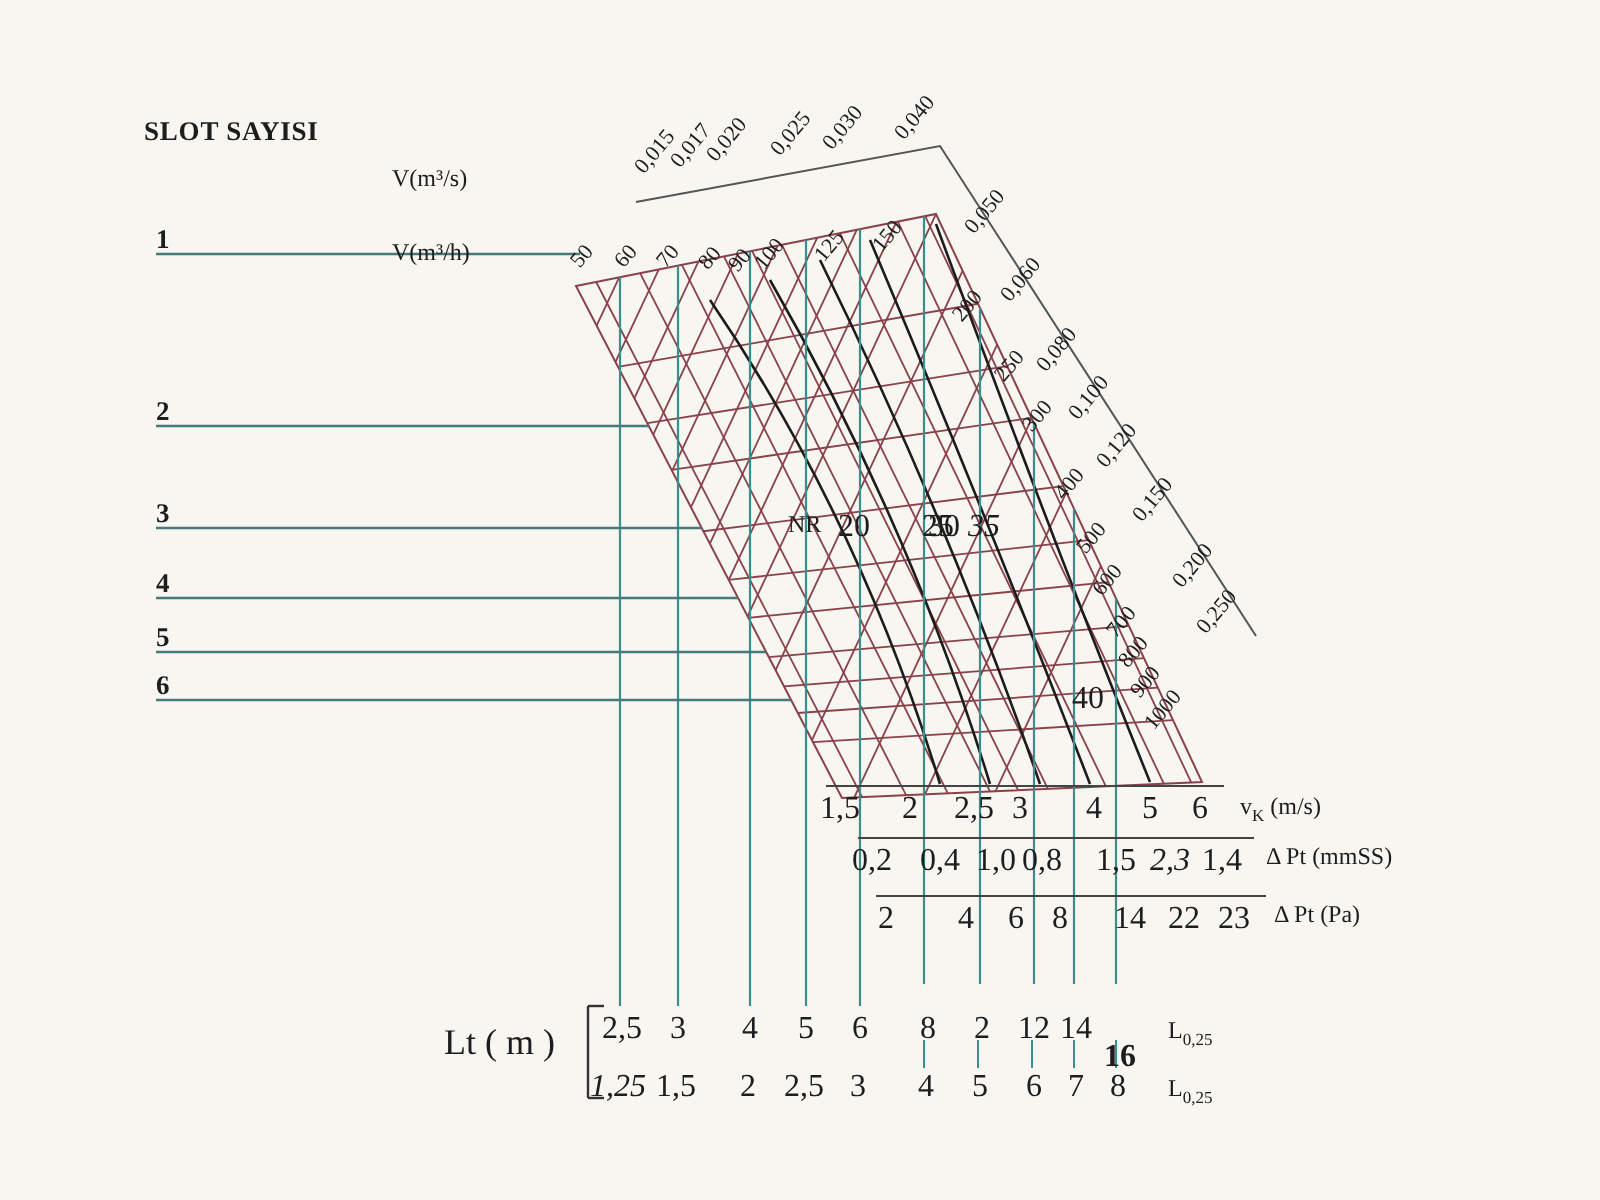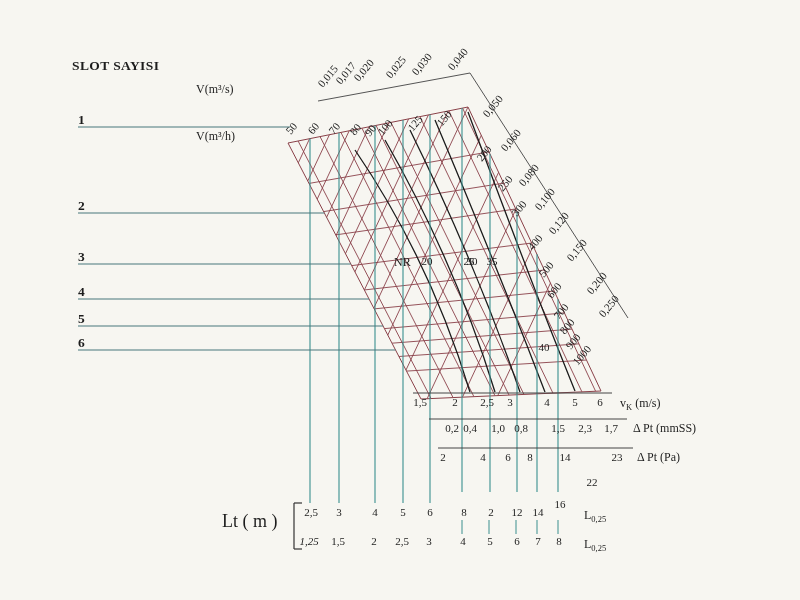--- a/index.html
+++ b/index.html
@@ -4,21 +4,21 @@
 <style>
   *{margin:0;padding:0;box-sizing:border-box}
   html,body{width:800px;height:600px}
   body{font-family:"Liberation Serif",serif;color:#1d1d1d;position:relative;overflow:hidden;background:#fff}
   #stage{position:absolute;inset:0;background:#f7f6f1}
   #cv{position:absolute;left:0;top:0}
   #labels div,.hdr,.title{position:absolute;white-space:nowrap}
   .title{left:72px;top:58px;font-size:13.5px;font-weight:bold;letter-spacing:.4px}
   .hdr{font-size:12px}
   .hdr sub,.l-sub{font-size:8.5px}
-  .tick{position:absolute;font-size:11px;transform:translateX(-50%)}
+  .tick{position:absolute;font-size:16px;transform:translateX(-50%)}
   .rot{position:absolute;font-size:11px;height:13px;line-height:13px;transform-origin:0 100%;transform:rotate(-50deg)}
   .slotnum{position:absolute;font-size:13.5px;font-weight:bold}
 </style>
 </head>
 <body>
 
 <div id="stage">
   <svg id="cv" width="800" height="600">
       <defs>
         <clipPath id="quad">
@@ -104,21 +104,21 @@
         <line x1="489" y1="520" x2="489" y2="534"></line>
         <line x1="516" y1="520" x2="516" y2="534"></line>
         <line x1="537" y1="520" x2="537" y2="534"></line>
         <line x1="558" y1="520" x2="558" y2="534"></line>
       </g>
     </svg>
 
   <div class="title">SLOT SAYISI</div>
 
   <div class="hdr" style="left:196px;top:82px">V(m³/s)</div>
-  <div class="hdr" style="left:196px;top:129px">V(m³/h)</div>
+  <div class="hdr" style="left:196px;top:119px">V(m³/h)</div>
   <div class="hdr" style="left:394px;top:255px">NR</div>
 
   <div class="hdr" style="left:620px;top:396px"><span>v</span><sub>K</sub><span> (m/s)</span></div>
   <div class="hdr" style="left:633px;top:421px">Δ Pt (mmSS)</div>
   <div class="hdr" style="left:637px;top:450px">Δ Pt (Pa)</div>
 
   <div class="hdr" style="left:222px;top:511px;font-size:18px">Lt ( m )</div>
   <div class="hdr" style="left:584px;top:508px"><span>L</span><sub class="l-sub">0,25</sub></div>
   <div class="hdr" style="left:584px;top:537px"><span>L</span><sub class="l-sub">0,25</sub></div>
 
@@ -155,58 +155,58 @@
       <div class="rot" style="left: 574px; top: 251px;">0,150</div>
       <div class="rot" style="left: 594px; top: 284px;">0,200</div>
       <div class="rot" style="left: 606px; top: 307px;">0,250</div>
       <div class="tick" style="left: 420px; top: 396px;">1,5</div>
       <div class="tick" style="left: 455px; top: 396px;">2</div>
       <div class="tick" style="left: 487px; top: 396px;">2,5</div>
       <div class="tick" style="left: 510px; top: 396px;">3</div>
       <div class="tick" style="left: 547px; top: 396px;">4</div>
       <div class="tick" style="left: 575px; top: 396px;">5</div>
       <div class="tick" style="left: 600px; top: 396px;">6</div>
-      <div class="tick" style="left: 452px; top: 422px;">0,2</div>
+      <div class="tick" style="left: 436px; top: 422px;">0,2</div>
       <div class="tick" style="left: 470px; top: 422px;">0,4</div>
       <div class="tick" style="left: 498px; top: 422px;">1,0</div>
       <div class="tick" style="left: 521px; top: 422px;">0,8</div>
       <div class="tick" style="left: 558px; top: 422px;">1,5</div>
-      <div class="tick" style="left: 585px; top: 422px;">2,3</div>
-      <div class="tick" style="left: 611px; top: 422px;">1,7</div>
+      <div class="tick" style="left: 585px; top: 422px; font-style: italic;">2,3</div>
+      <div class="tick" style="left: 611px; top: 422px;">1,4</div>
       <div class="tick" style="left: 443px; top: 451px;">2</div>
       <div class="tick" style="left: 483px; top: 451px;">4</div>
       <div class="tick" style="left: 508px; top: 451px;">6</div>
       <div class="tick" style="left: 530px; top: 451px;">8</div>
       <div class="tick" style="left: 565px; top: 451px;">14</div>
-      <div class="tick" style="left: 592px; top: 451px; margin-top: 25px;">22</div>
+      <div class="tick" style="left: 592px; top: 451px;">22</div>
       <div class="tick" style="left: 617px; top: 451px;">23</div>
       <div class="tick" style="left: 311px; top: 506px;">2,5</div>
       <div class="tick" style="left: 339px; top: 506px;">3</div>
       <div class="tick" style="left: 375px; top: 506px;">4</div>
       <div class="tick" style="left: 403px; top: 506px;">5</div>
       <div class="tick" style="left: 430px; top: 506px;">6</div>
       <div class="tick" style="left: 464px; top: 506px;">8</div>
       <div class="tick" style="left: 491px; top: 506px;">2</div>
       <div class="tick" style="left: 517px; top: 506px;">12</div>
       <div class="tick" style="left: 538px; top: 506px;">14</div>
-      <div class="tick" style="left: 560px; top: 498px;">16</div>
+      <div class="tick" style="left: 560px; top: 520px; font-weight: bold;">16</div>
       <div class="tick" style="left: 309px; top: 535px; font-style: italic;">1,25</div>
       <div class="tick" style="left: 338px; top: 535px;">1,5</div>
       <div class="tick" style="left: 374px; top: 535px;">2</div>
       <div class="tick" style="left: 402px; top: 535px;">2,5</div>
       <div class="tick" style="left: 429px; top: 535px;">3</div>
       <div class="tick" style="left: 463px; top: 535px;">4</div>
       <div class="tick" style="left: 490px; top: 535px;">5</div>
       <div class="tick" style="left: 517px; top: 535px;">6</div>
       <div class="tick" style="left: 538px; top: 535px;">7</div>
       <div class="tick" style="left: 559px; top: 535px;">8</div>
       <div class="tick" style="left: 427px; top: 255px;">20</div>
       <div class="tick" style="left: 450px; top: 255px; margin-left: 19px;">25</div>
       <div class="tick" style="left: 472px; top: 255px;">30</div>
-      <div class="tick" style="left: 492px; top: 255px;">35</div>
+      <div class="tick" style="left: 492px; top: 255px; font-style: italic;">35</div>
       <div class="tick" style="left: 544px; top: 341px;">40</div>
       <div class="slotnum" style="left: 78px; top: 112px;">1</div>
       <div class="slotnum" style="left: 78px; top: 198px;">2</div>
       <div class="slotnum" style="left: 78px; top: 249px;">3</div>
       <div class="slotnum" style="left: 78px; top: 284px;">4</div>
       <div class="slotnum" style="left: 78px; top: 311px;">5</div>
       <div class="slotnum" style="left: 78px; top: 335px;">6</div>
     </div>
 </div>
 

